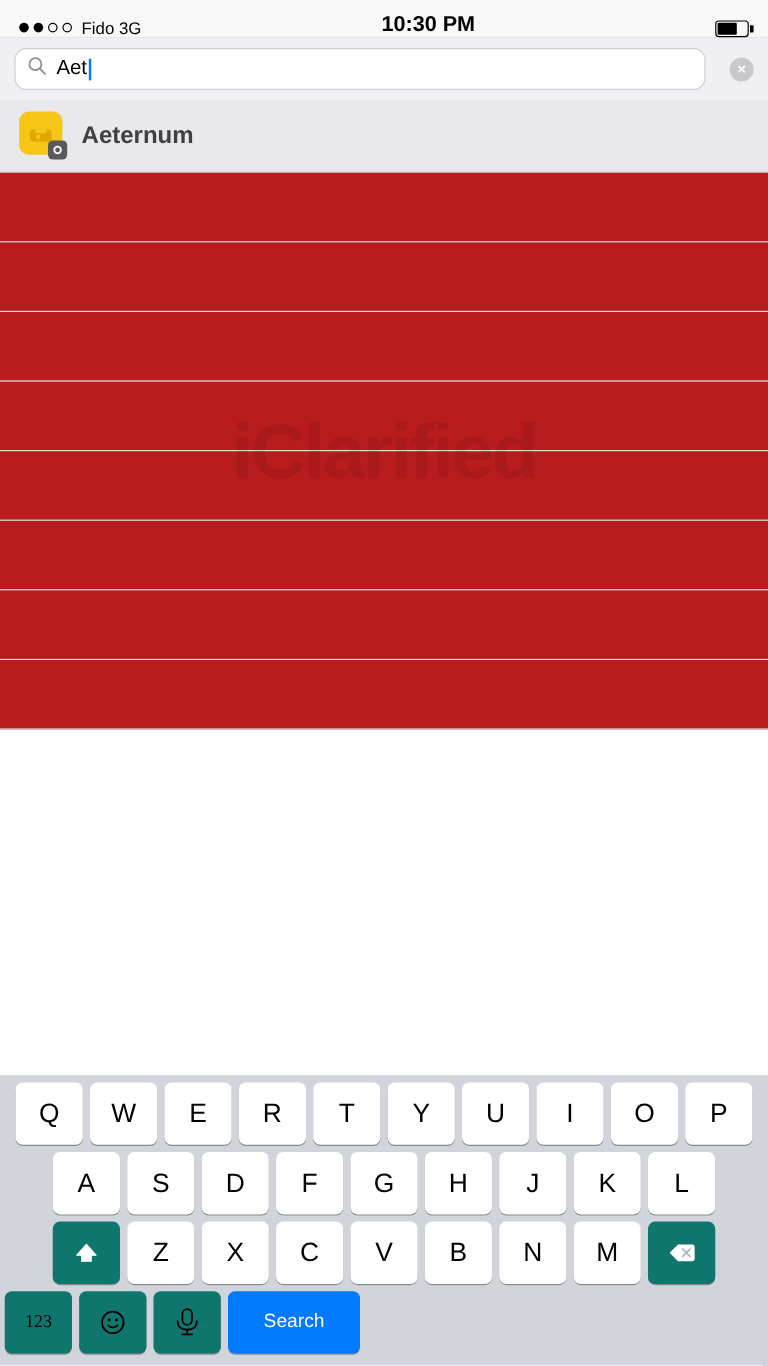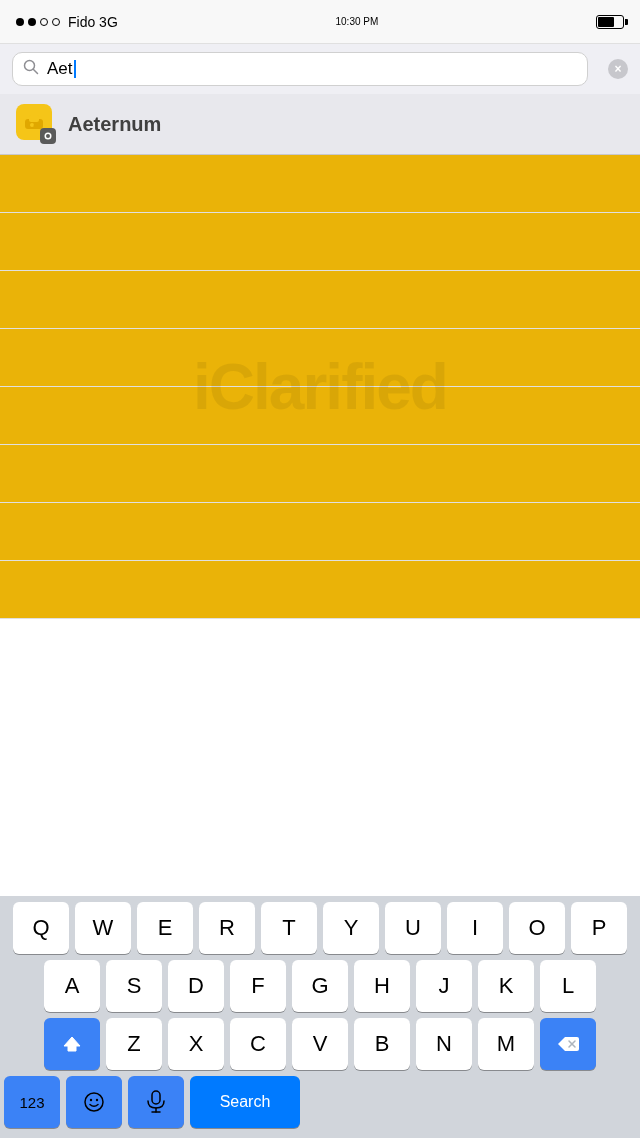--- a/index.html
+++ b/index.html
@@ -9,24 +9,24 @@
       width: 640px;
       height: 1138px;
       font-family: -apple-system, 'Helvetica Neue', Helvetica, Arial, sans-serif;
       background: #fff;
       overflow: hidden;
       position: relative;
     }
 
     
     .status-bar {
-      height: 44px;
+      height: 32px;
       background: #f8f8f8;
       display: flex;
-      align-items: center;
+      align-items: flex-end;
       justify-content: space-between;
       padding: 0 16px;
       border-bottom: 1px solid #e0e0e0;
     }
     .status-left {
       display: flex;
       align-items: center;
       gap: 4px;
     }
     .signal-dot {
@@ -39,22 +39,22 @@
       background: transparent;
       border: 1.5px solid #000;
     }
     .carrier-text {
       font-size: 14px;
       font-weight: 500;
       margin-left: 4px;
       color: #000;
     }
     .status-center {
-      font-size: 10px;
-      font-weight: 400;
+      font-size: 18px;
+      font-weight: 700;
       color: #000;
     }
     .status-right {
       display: flex;
       align-items: center;
       gap: 6px;
     }
     .battery-icon {
       width: 28px;
       height: 14px;
@@ -176,21 +176,21 @@
       justify-content: center;
     }
     .app-name {
       font-size: 20px;
       font-weight: 600;
       color: #404040;
     }
 
     
     .list-container {
-      background: #eab308;
+      background: #b91c1c;
       position: relative;
     }
     .list-row {
       height: 58px;
       border-bottom: 1px solid #e0e0e0;
       display: flex;
       align-items: center;
       padding: 0 16px;
     }
 
@@ -238,23 +238,24 @@
       font-size: 22px;
       font-weight: 400;
       color: #000;
       cursor: pointer;
       box-shadow: 0 1px 0 rgba(0,0,0,0.35);
       flex: 1;
       max-width: 56px;
       user-select: none;
     }
     .key.gray-key {
-      background: #3b82f6;
+      background: #0f766e;
       color: #000;
       font-size: 16px;
+      font-family: Liberation Serif, serif;
     }
     .key.blue-key {
       background: #007aff;
       color: #fff;
       font-size: 16px;
       font-weight: 500;
       max-width: 110px;
       flex: 2;
     }
     .key.space-key {

